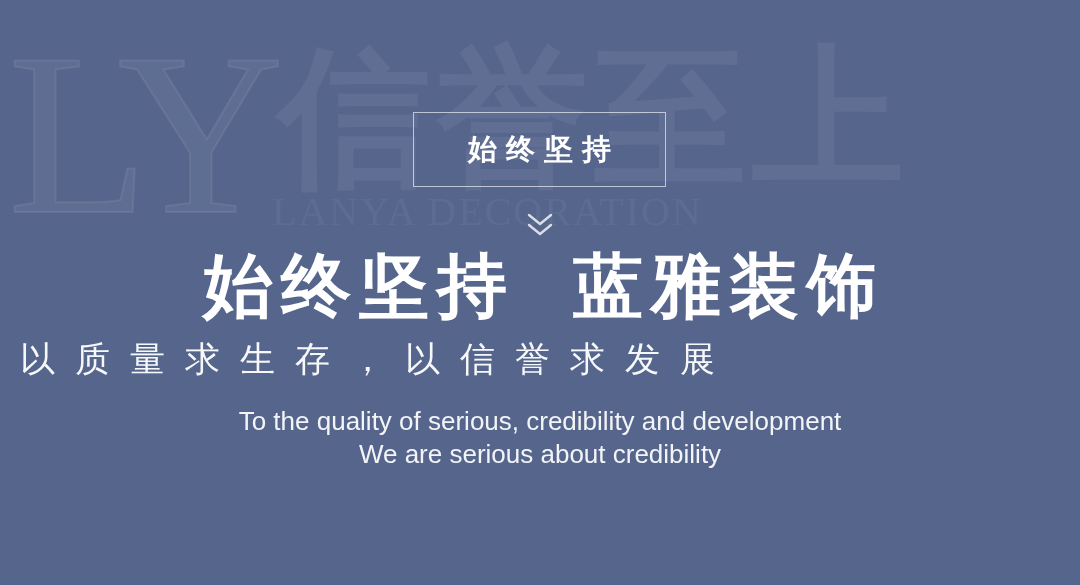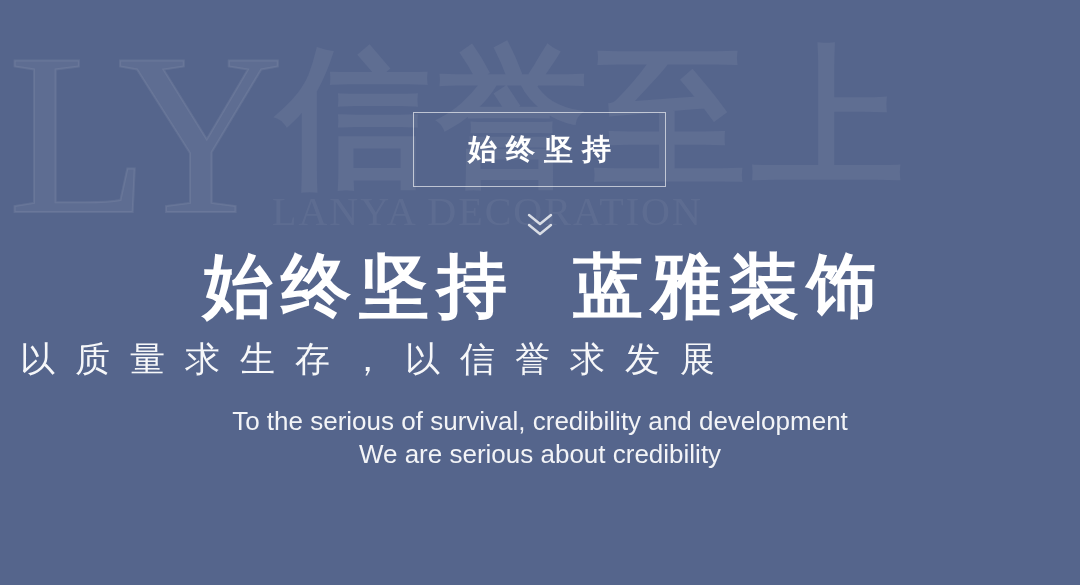--- a/index.html
+++ b/index.html
@@ -185,18 +185,18 @@
       <polyline points="4,13 15,22 26,13" fill="none" stroke="#ffffff" stroke-width="2.4" stroke-linecap="round" stroke-linejoin="round"></polyline>
     </svg>
 
     <div class="headline">
       <span>始终坚持</span><span class="gap"></span><span>蓝雅装饰</span>
     </div>
 
     <div class="subhead">以质量求生存，以信誉求发展</div>
 
     <div class="english">
-      <div>To the serious of survival, credibility and development</div>
+      <div>To the quality of serious, credibility and development</div>
       <div>We are serious about credibility</div>
     </div>
 
   </div>
 </div>
 
 </body></html>

